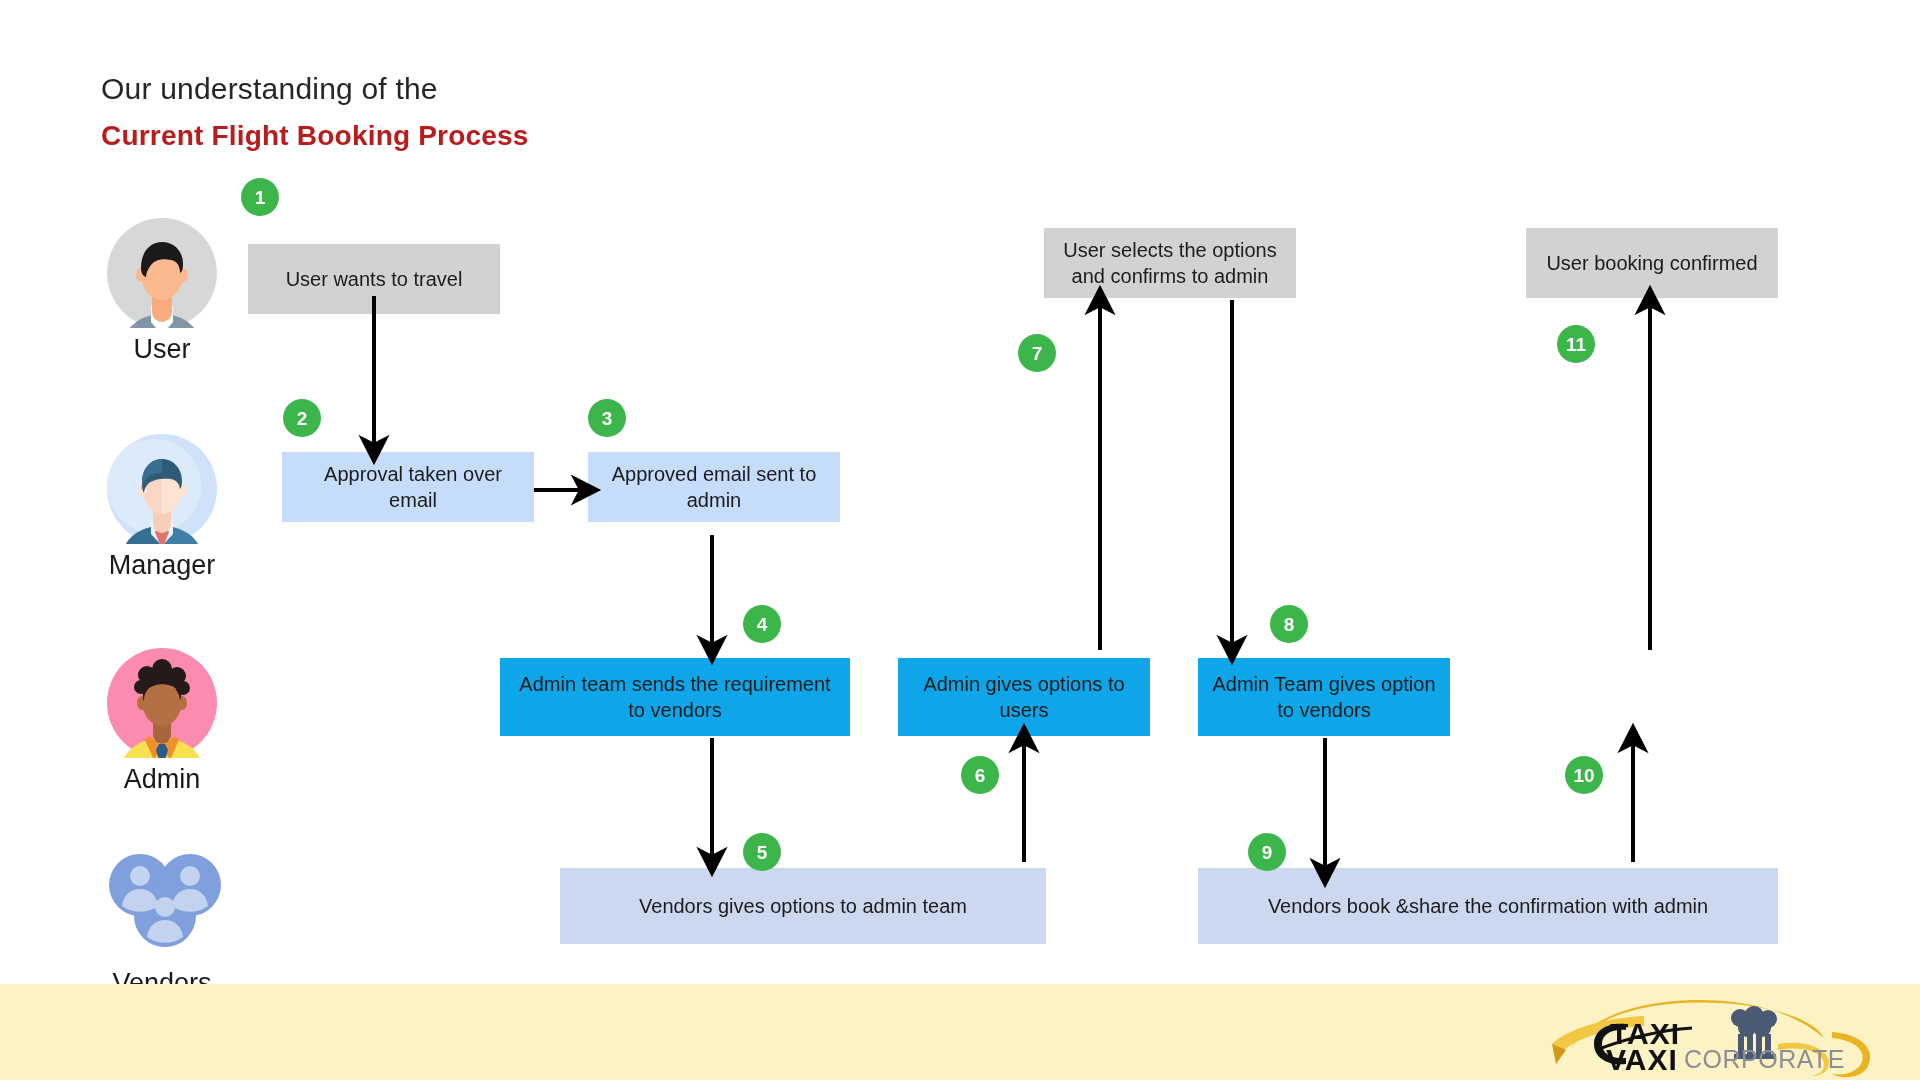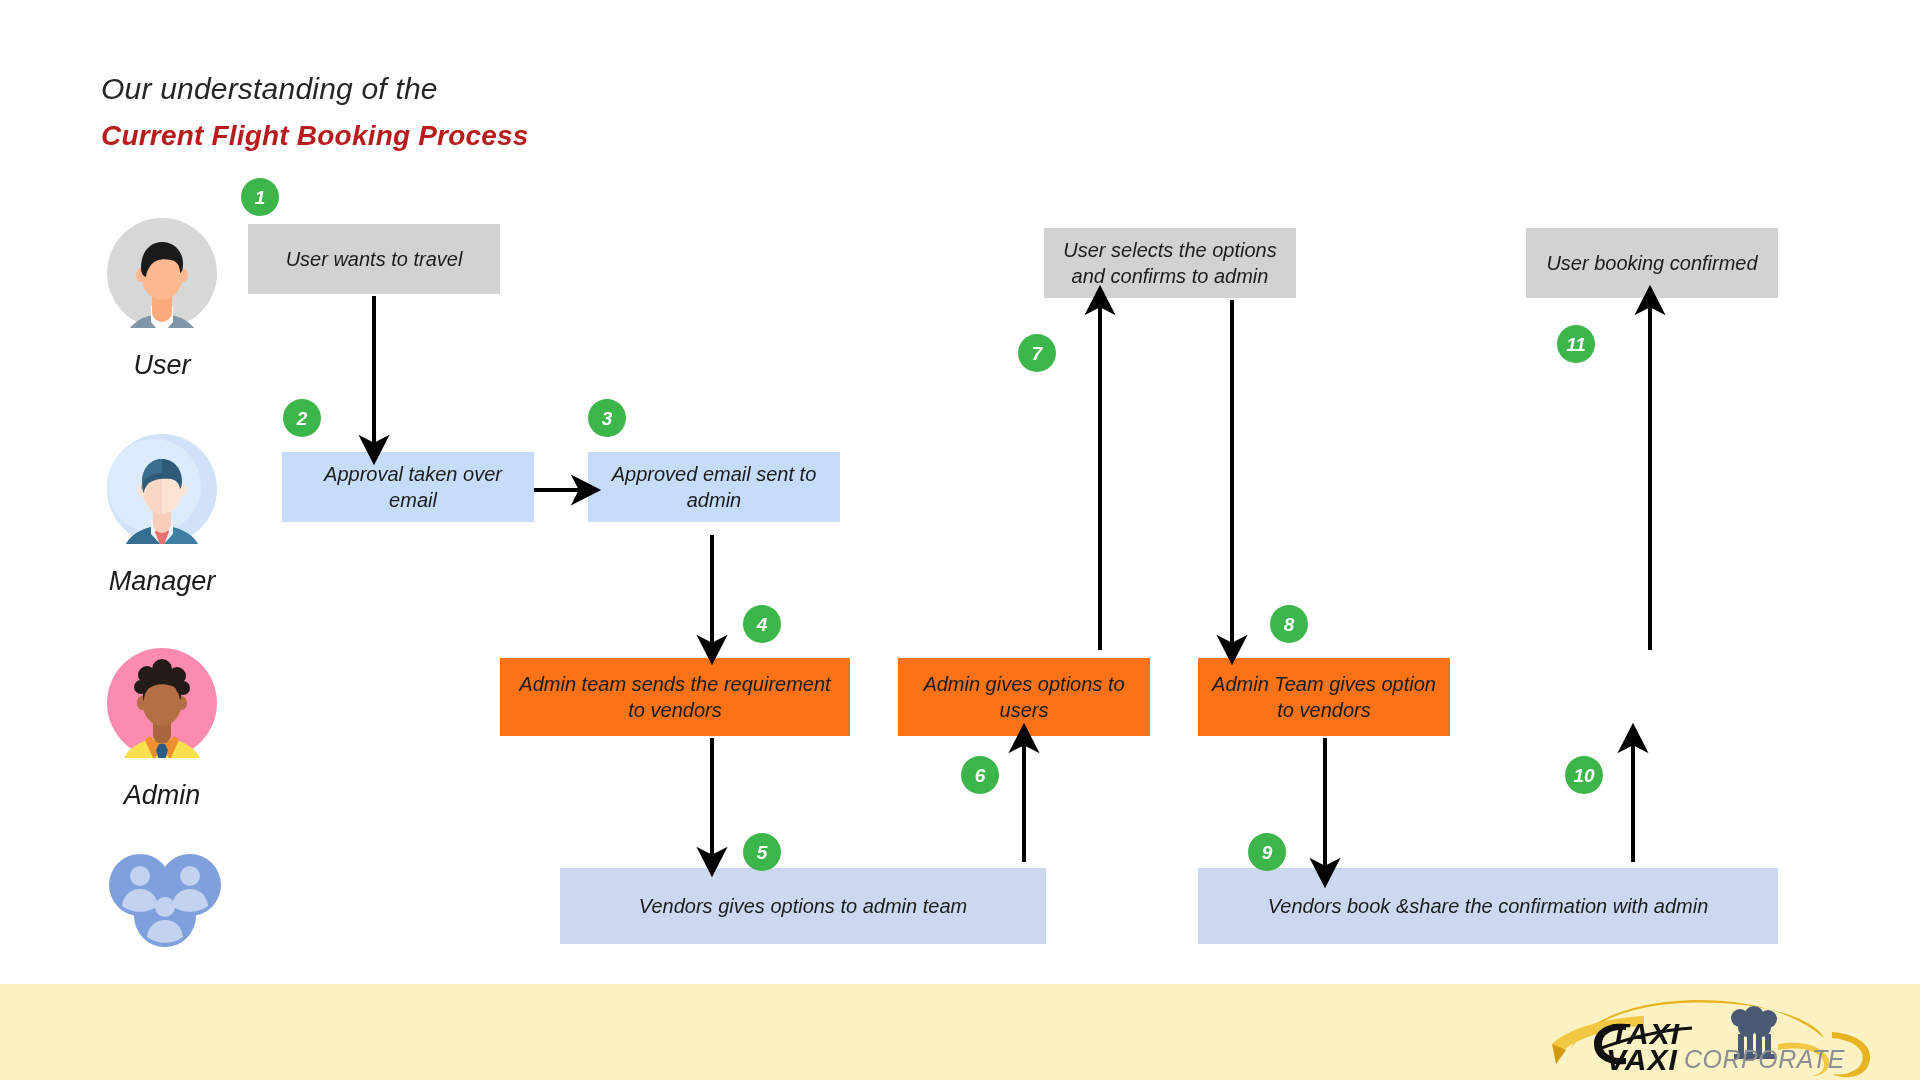--- a/index.html
+++ b/index.html
@@ -10,21 +10,20 @@
     overflow: hidden;
     background: #ffffff;
     font-family: "Liberation Sans", sans-serif;
   }
 
   #slide {
     position: relative;
     width: 1920px;
     height: 1080px;
     background: #ffffff;
-    font-style: italic;
   }
 
   
   .heading-block {
     position: absolute;
     left: 101px;
     top: 68px;
   }
   .heading-sub {
     font-size: 30px;
@@ -48,21 +47,21 @@
     position: absolute;
     width: 170px;
     display: flex;
     flex-direction: column;
     align-items: center;
   }
   .actor-label {
     font-size: 27px;
     color: #1a1a1a;
     font-weight: 400;
-    margin-top: 22px;
+    margin-top: 6px;
     white-space: nowrap;
     text-align: right;
   }
   .avatar-wrap {
     width: 110px;
     height: 110px;
     position: relative;
   }
   .avatar-wrap svg { display: block; }
 
@@ -74,21 +73,21 @@
     justify-content: center;
     text-align: center;
     font-size: 20px;
     line-height: 26px;
     color: #1c1c1c;
     padding: 6px 12px;
     font-weight: 400;
   }
   .pbox.gray   { background: #d2d2d2; }
   .pbox.blue   { background: #c5dcfa; }
-  .pbox.pink   { background: #f97316; }
+  .pbox.pink   { background: #0ea5e9; }
   .pbox.lav    { background: #ccd8f0; }
 
   
   .badge {
     position: absolute;
     width: 38px;
     height: 38px;
     border-radius: 50%;
     background: #3cb54b;
     color: #ffffff;
@@ -244,21 +243,21 @@
 
     <line x1="1232" y1="300" x2="1232" y2="650" stroke="#000" stroke-width="4" marker-end="url(#ah)"></line>
 
     <line x1="1325" y1="738" x2="1325" y2="873" stroke="#000" stroke-width="4" marker-end="url(#ah)"></line>
 
     <line x1="1633" y1="862" x2="1633" y2="738" stroke="#000" stroke-width="4" marker-end="url(#ah)"></line>
 
     <line x1="1650" y1="650" x2="1650" y2="300" stroke="#000" stroke-width="4" marker-end="url(#ah)"></line>
   </svg>
 
-  <div class="pbox gray" style="left:248px; top:224px; width:252px; height:70px;">User wants to travel</div>
+  <div class="pbox gray" style="left:248px; top:244px; width:252px; height:70px;">User wants to travel</div>
 
   <div class="pbox blue" style="left:282px; top:452px; width:252px; height:70px;padding-left:22px;">Approval taken over email</div>
 
   <div class="pbox blue" style="left:588px; top:452px; width:252px; height:70px;">Approved email sent to admin</div>
 
   <div class="pbox pink" style="left:500px; top:658px; width:350px; height:78px;">Admin team sends the requirement to vendors</div>
 
   <div class="pbox lav" style="left:560px; top:868px; width:486px; height:76px;">Vendors gives options to admin team</div>
 
   <div class="pbox pink" style="left:898px; top:658px; width:252px; height:78px;">Admin gives options to users</div>

